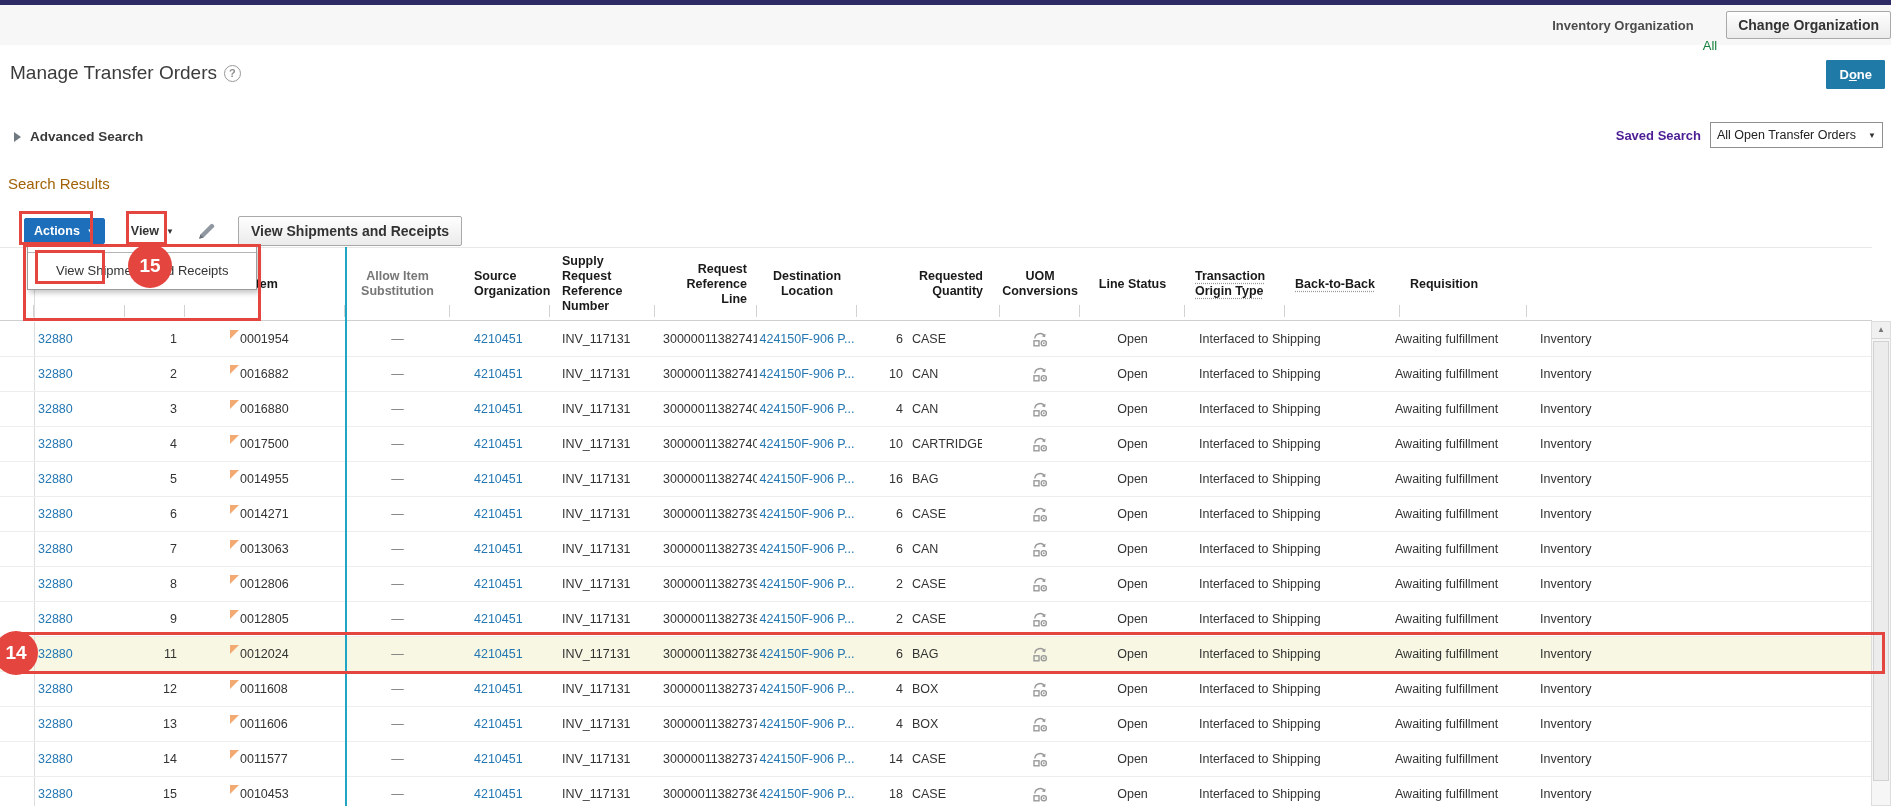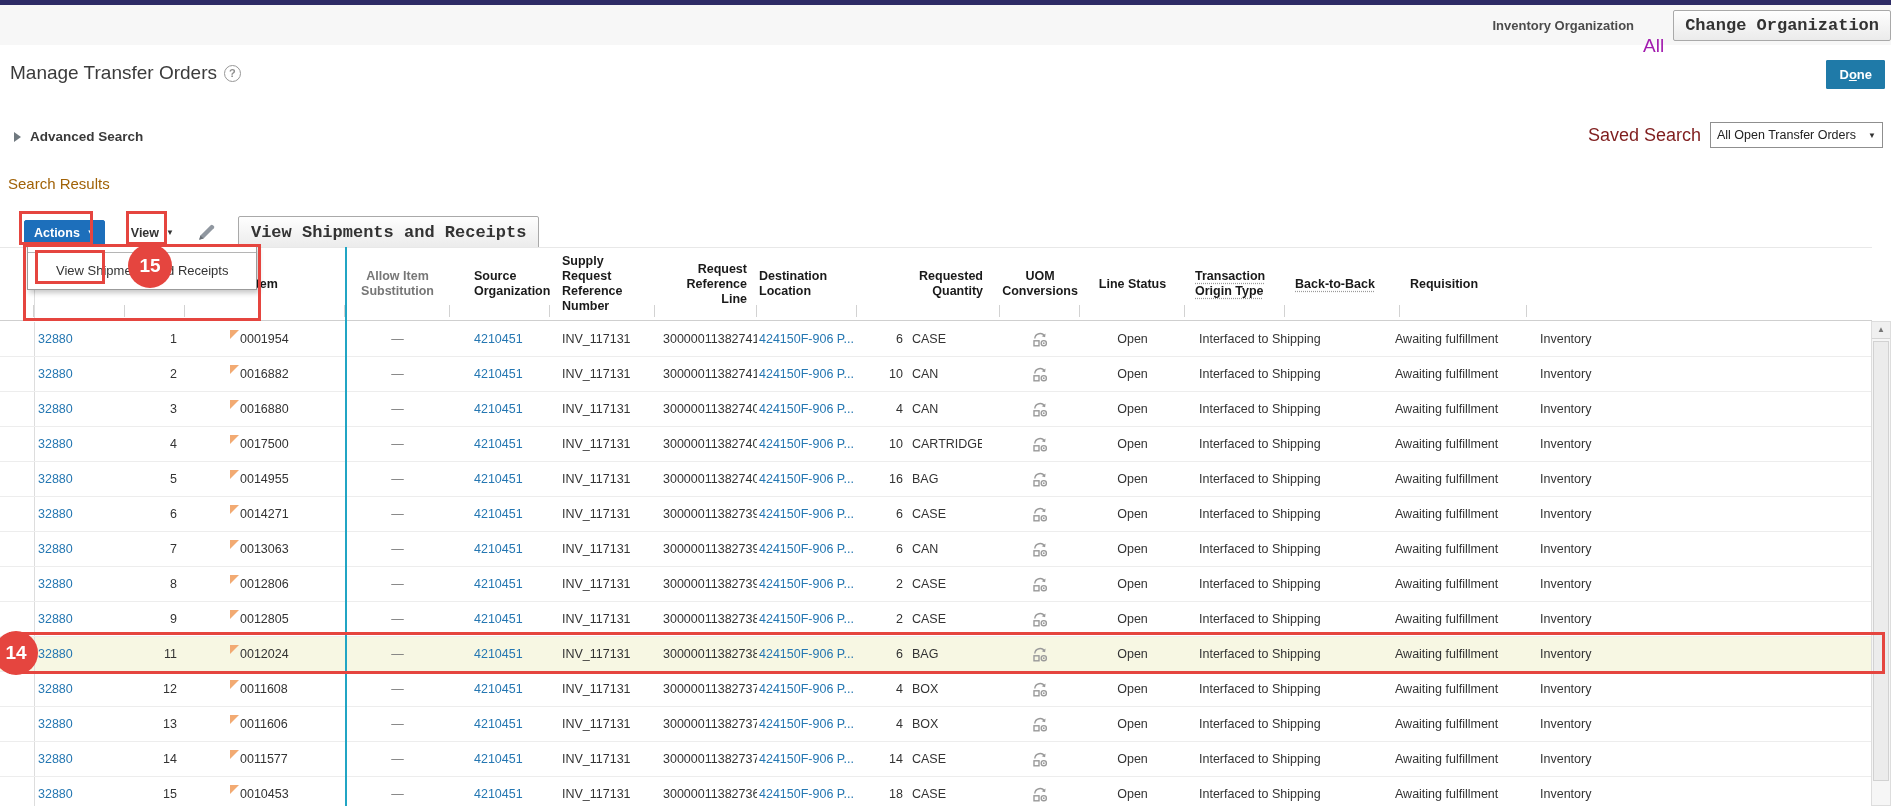--- a/index.html
+++ b/index.html
@@ -4,38 +4,38 @@
 <style>
   * { box-sizing: border-box; margin: 0; padding: 0; }
   body { margin: 0; background: #fff; font-family: "Liberation Sans", sans-serif; }
   .page { position: relative; width: 1891px; height: 806px; overflow: hidden; background: #fff; color: #333; }
 
   .topbar { position: absolute; left: 0; top: 0; width: 100%; height: 5px; background: #2e2b66; }
 
   .orgband { position: absolute; left: 0; top: 5px; width: 100%; height: 40px; background: #f7f7f7;
              display: flex; align-items: center; justify-content: flex-end; gap: 9px; }
   .org-label { font-weight: bold; font-size: 13px; color: #4c4c4c; }
-  .org-value { font-size: 19px; color: #a21caf; margin-top: 41px; }
+  .org-value { font-size: 13px; color: #15803d; margin-top: 41px; }
   .btn-gray { background: linear-gradient(#fefefe, #ebebeb); border: 1px solid #a9a9a9; border-radius: 2px;
-              font-family: Liberation Mono, monospace; font-weight: bold; font-size: 17px; color: #333; padding: 5px 11px; cursor: pointer; }
+              font-family: Liberation Sans, sans-serif; font-weight: bold; font-size: 14px; color: #333; padding: 5px 11px; cursor: pointer; }
 
   .title-row { position: absolute; left: 10px; top: 62px; display: flex; align-items: center; gap: 7px; }
   .page-title { font-size: 19px; font-weight: normal; color: #3b3b3b; }
   .help-icon { width: 17px; height: 17px; border: 1px solid #979797; border-radius: 50%; color: #8e8e8e;
                font-size: 11px; font-weight: bold; display: inline-flex; align-items: center; justify-content: center; }
   .btn-done { position: absolute; right: 6px; top: 60px; background: var(--done-button, #1f7aa8); color: #fff;
               border: 1px solid var(--done-button, #1f7aa8); border-radius: 1px; font-family: inherit;
               font-weight: bold; font-size: 13px; padding: 6px 12px; cursor: pointer; }
   .btn-done .u { text-decoration: underline; }
 
   .adv-row { position: absolute; left: 14px; top: 129px; display: flex; align-items: center; gap: 9px; }
   .tri-right { width: 0; height: 0; border-left: 7px solid #70797f; border-top: 5px solid transparent; border-bottom: 5px solid transparent; }
   .adv-label { font-size: 13.5px; font-weight: bold; color: #3a3a3a; }
   .saved-search { position: absolute; right: 8px; top: 122px; display: flex; align-items: center; gap: 9px; }
-  .ss-label { font-size: 18px; font-weight: normal; color: #7f1d1d; }
+  .ss-label { font-size: 13px; font-weight: bold; color: #4c1d95; }
   .ss-select { width: 173px; height: 26px; border: 1px solid #8f8f8f; background: #fff; display: flex;
                align-items: center; justify-content: space-between; padding: 0 6px; font-size: 12.5px; color: #222; cursor: pointer; }
   .caret { font-size: 8px; color: #333; }
 
   .results-title { position: absolute; left: 8px; top: 175px; font-size: 15px; color: #a16207; }
 
   .toolbar { position: absolute; left: 24px; top: 216px; display: flex; align-items: center; }
   .btn-actions { background: var(--actions-button, #1d6fbb); border: 1px solid var(--actions-button, #1d6fbb);
                  border-radius: 2px; color: #fff; font-family: inherit; font-weight: bold; font-size: 12.5px;
                  padding: 5px 9px; display: flex; align-items: center; gap: 7px; cursor: pointer; }
@@ -61,21 +61,21 @@
   .td a { color: var(--link, #2577b2); text-decoration: none; cursor: pointer; }
 
   .gutter { width: 35px; border-right: 1px solid #ddd; padding: 0; }
   .c-order { width: 90px; padding-left: 3px; }
   .c-line { width: 60px; text-align: right; padding-right: 8px; }
   .c-item { width: 160px; padding-left: 45px; }
   .c-allow { width: 105px; text-align: center; color: #777; }
   .c-source { width: 100px; padding-left: 24px; }
   .c-supply { width: 105px; padding-left: 12px; }
   .c-ref { width: 102px; text-align: right; padding-right: 10px; }
-  .c-dest { width: 100px; padding: 0 2px; }
+  .c-dest { width: 100px; padding: 0 2px; text-align: center; }
   .c-qty { width: 143px; display: flex; }
   .c-qty .qn { width: 38px; text-align: right; }
   .c-qty .qu { margin-left: 9px; max-width: 70px; overflow: hidden; white-space: nowrap; }
   .c-uom { width: 80px; text-align: center; }
   .c-uom svg { vertical-align: middle; }
   .c-status { width: 105px; text-align: center; }
   .c-interface { width: 200px; padding-left: 14px; }
   .c-fulfill { width: 145px; padding-left: 10px; }
   .c-origin { width: 100px; padding-left: 10px; }
   .c-b2b { width: 115px; padding-left: 10px; }

